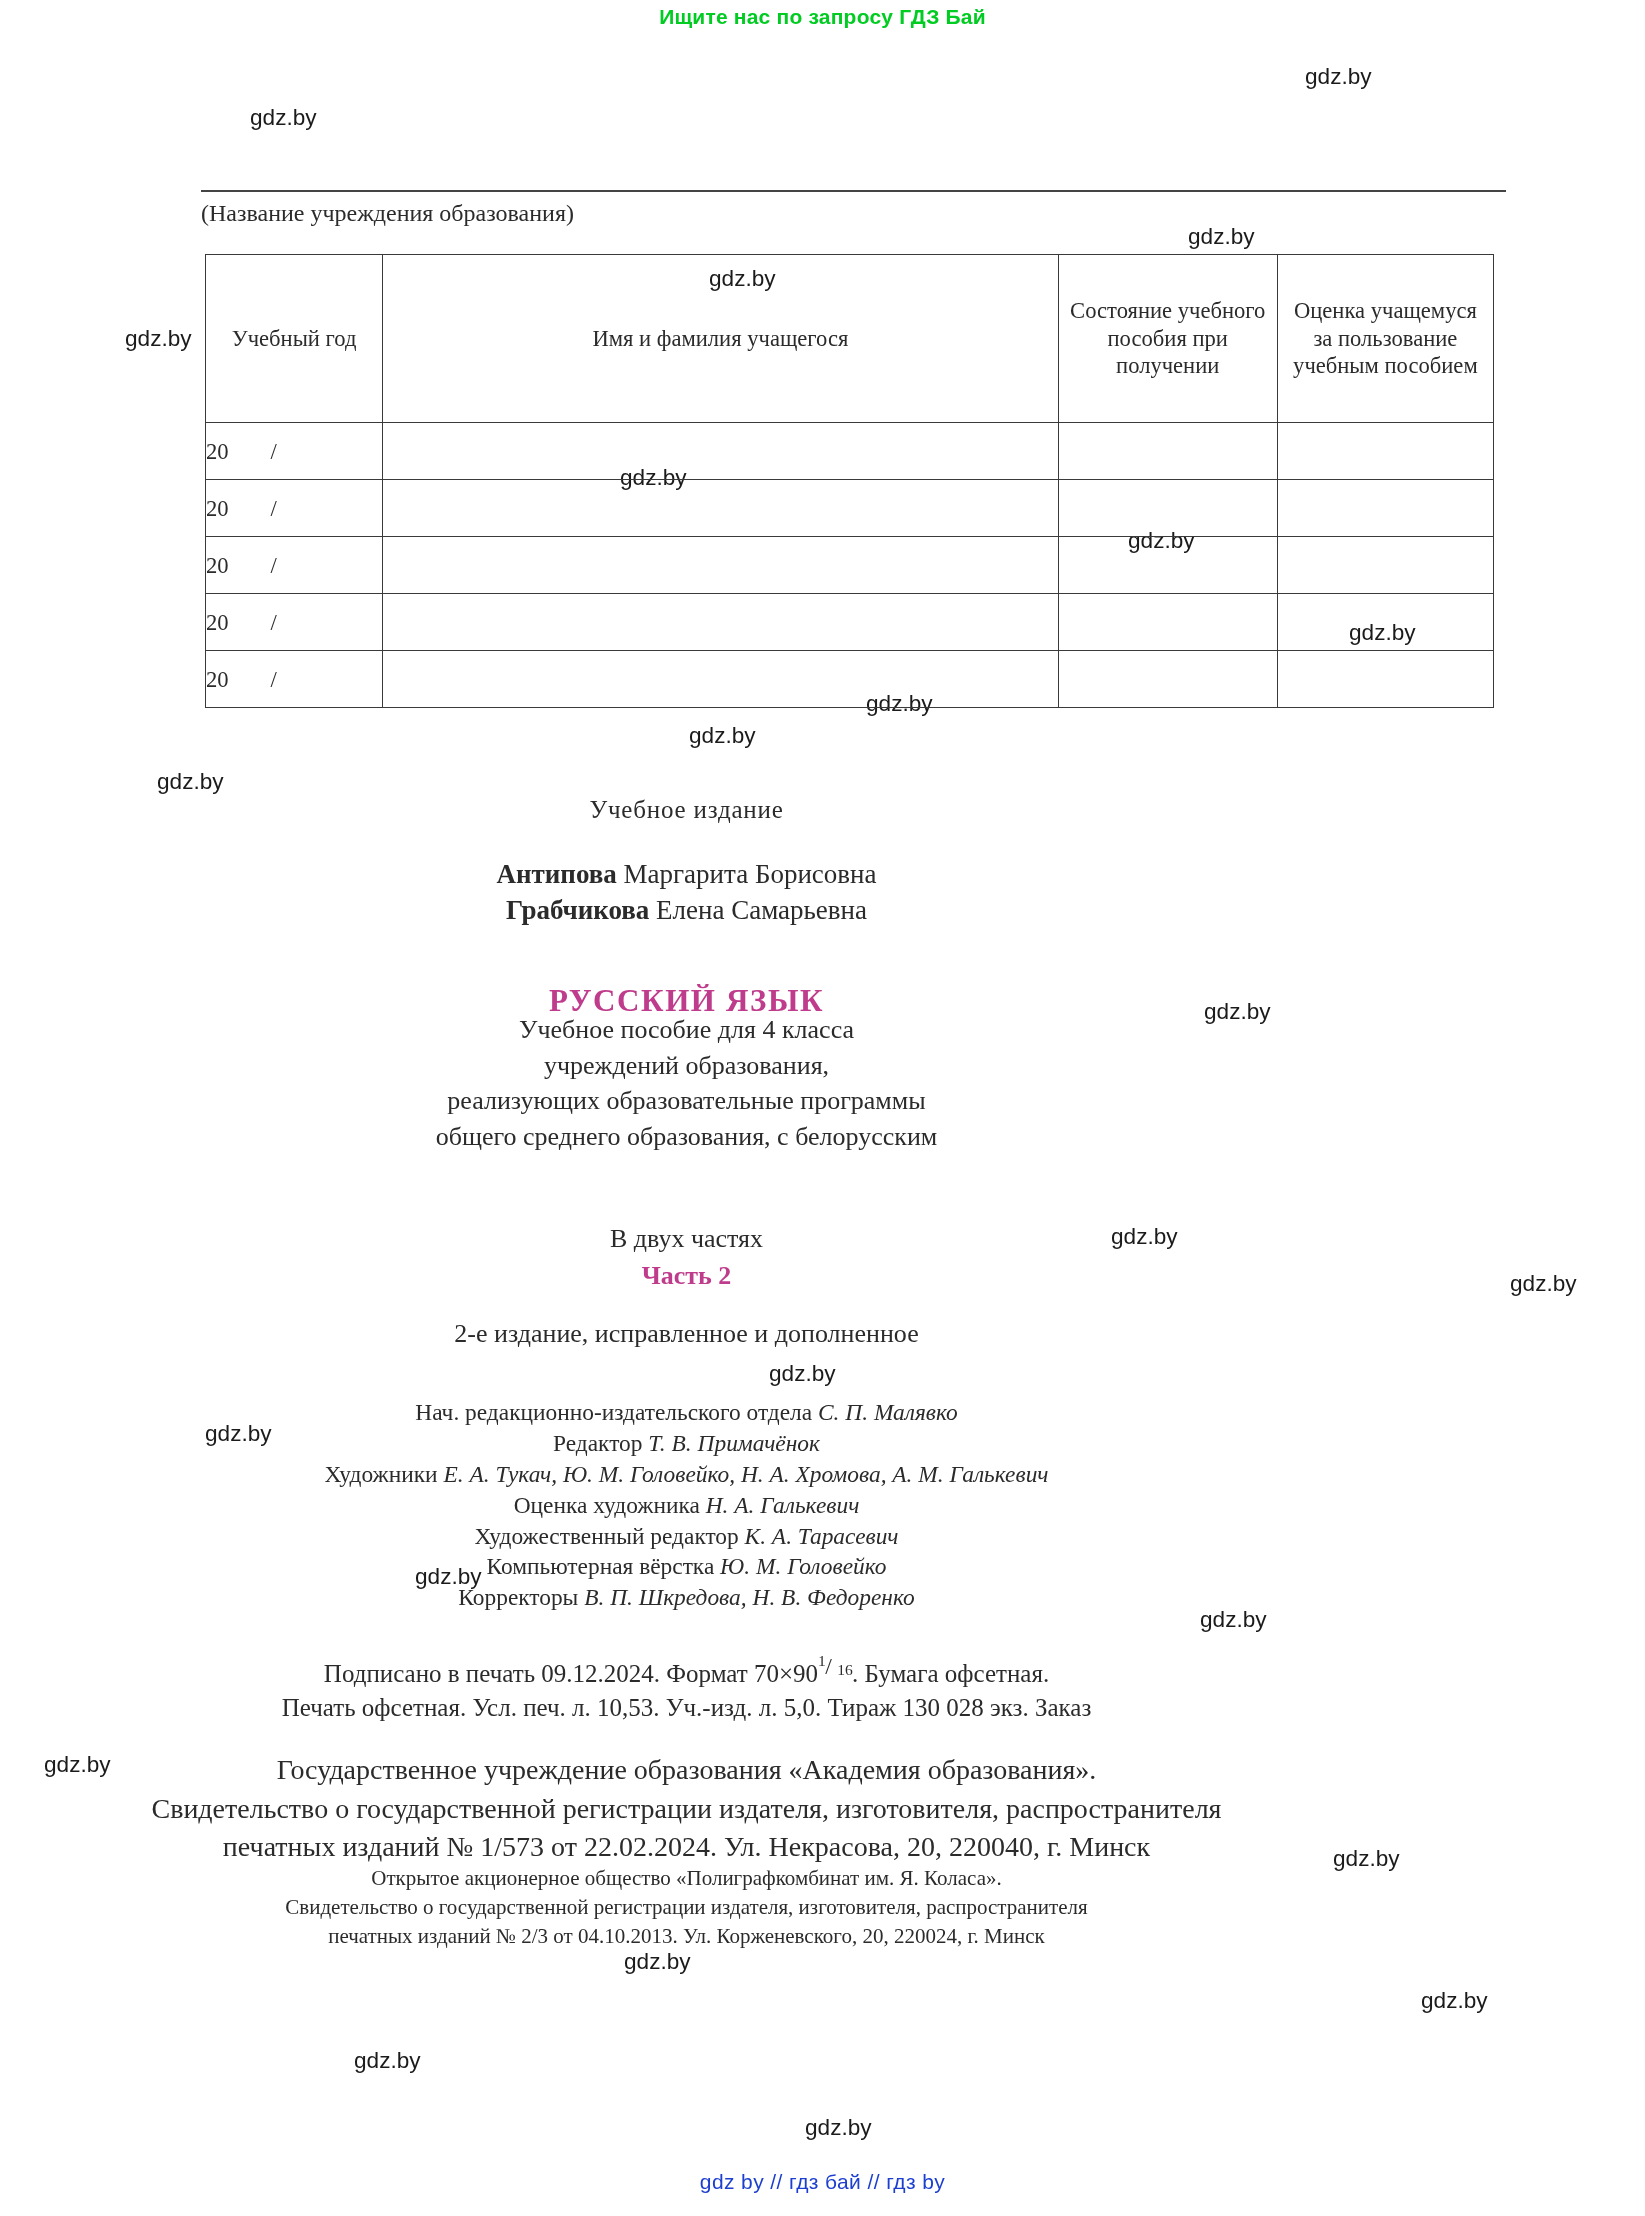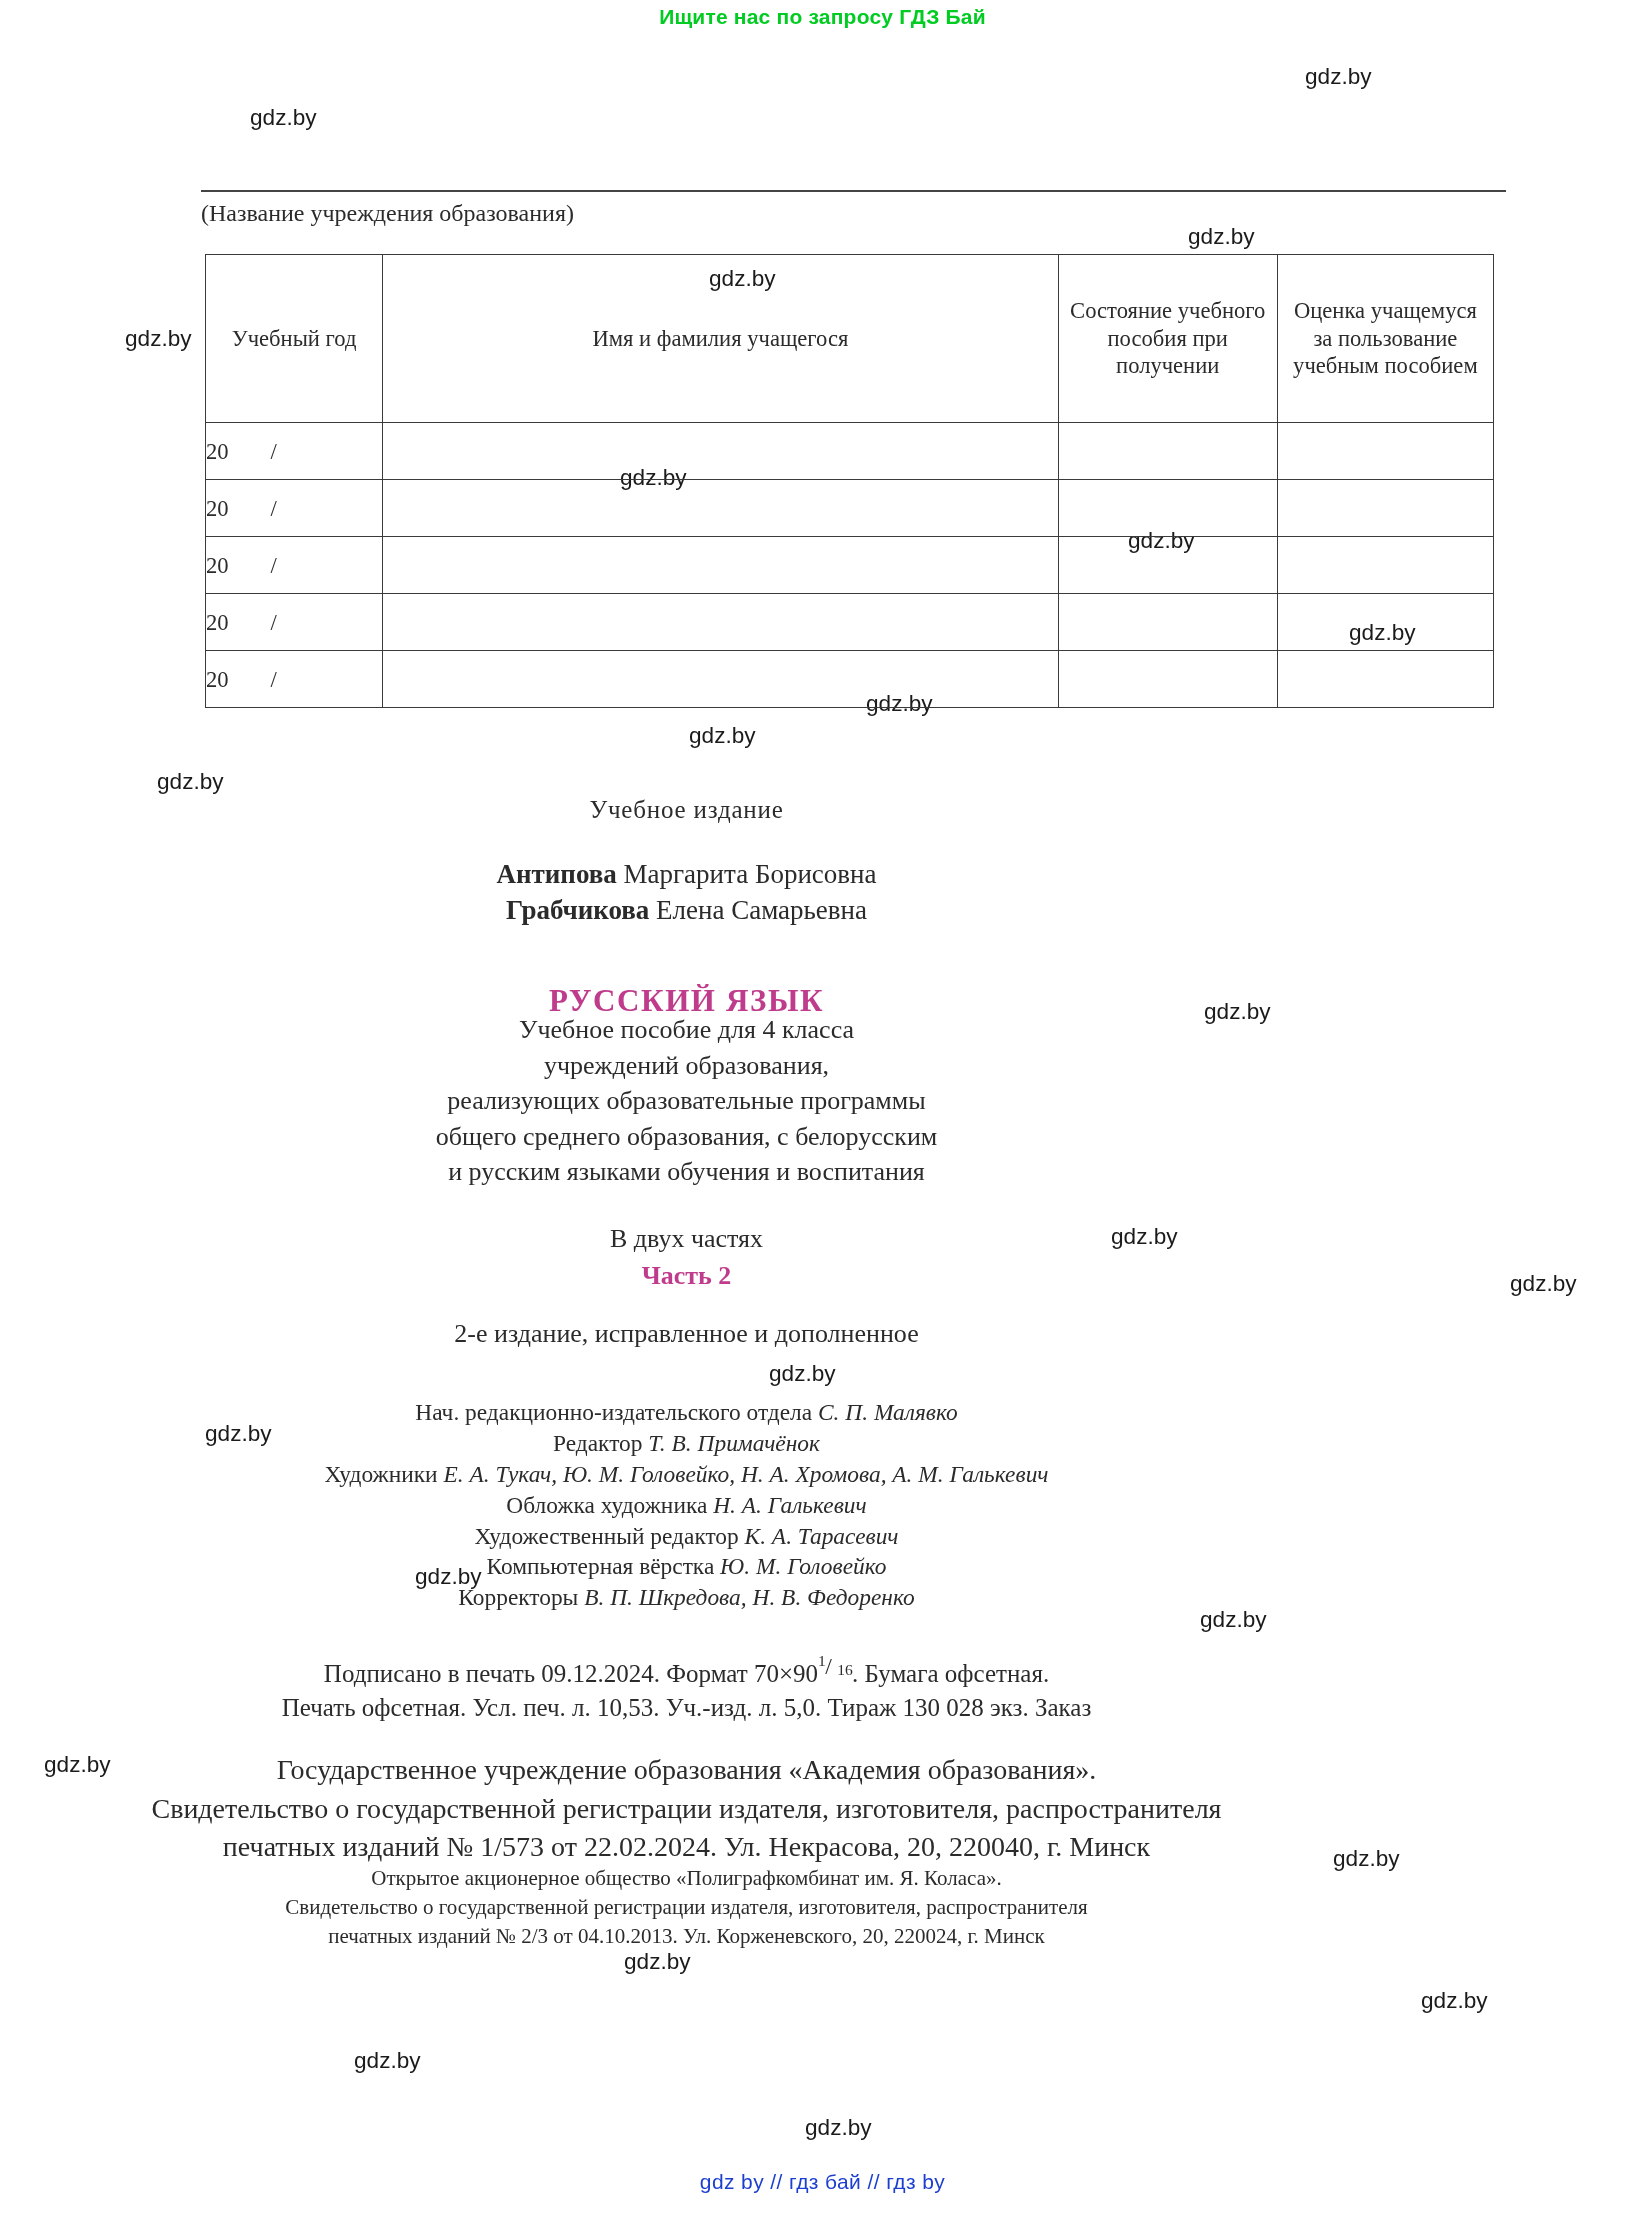--- a/index.html
+++ b/index.html
@@ -310,33 +310,32 @@
     </div>
   </div>
 
   <div class="center-block book-title">РУССКИЙ ЯЗЫК</div>
 
   <div class="center-block subtitle">
     <div>Учебное пособие для 4 класса</div>
     <div>учреждений образования,</div>
     <div>реализующих образовательные программы</div>
     <div>общего среднего образования, с белорусским</div>
-    <div>и русским языками обучения и воспитания</div>
   </div>
 
   <div class="center-block parts-line">В двух частях</div>
   <div class="center-block part-number">Часть 2</div>
 
   <div class="center-block edition-note">2-е издание, исправленное и дополненное</div>
 
   <div class="center-block credits" id="credits-block">
       <div><span>Нач. редакционно-издательского отдела </span><i>С. П. Малявко</i></div>
       <div><span>Редактор </span><i>Т. В. Примачёнок</i></div>
       <div><span>Художники </span><i>Е. А. Тукач, Ю. М. Головейко, Н. А. Хромова, А. М. Галькевич</i></div>
-      <div><span>Обложка художника </span><i>Н. А. Галькевич</i></div>
+      <div><span>Оценка художника </span><i>Н. А. Галькевич</i></div>
       <div><span>Художественный редактор </span><i>К. А. Тарасевич</i></div>
       <div><span>Компьютерная вёрстка </span><i>Ю. М. Головейко</i></div>
       <div><span>Корректоры </span><i>В. П. Шкредова, Н. В. Федоренко</i></div>
     </div>
 
   <div class="center-block print-info">
     <div>
       <span>Подписано в печать 09.12.2024. Формат 70×90</span><span class="frac"><span class="num">1</span><span class="bar">/</span><span class="den">16</span></span><span>. Бумага офсетная.</span>
     </div>
     <div>Печать офсетная. Усл. печ. л. 10,53. Уч.-изд. л. 5,0. Тираж 130 028 экз. Заказ</div>

